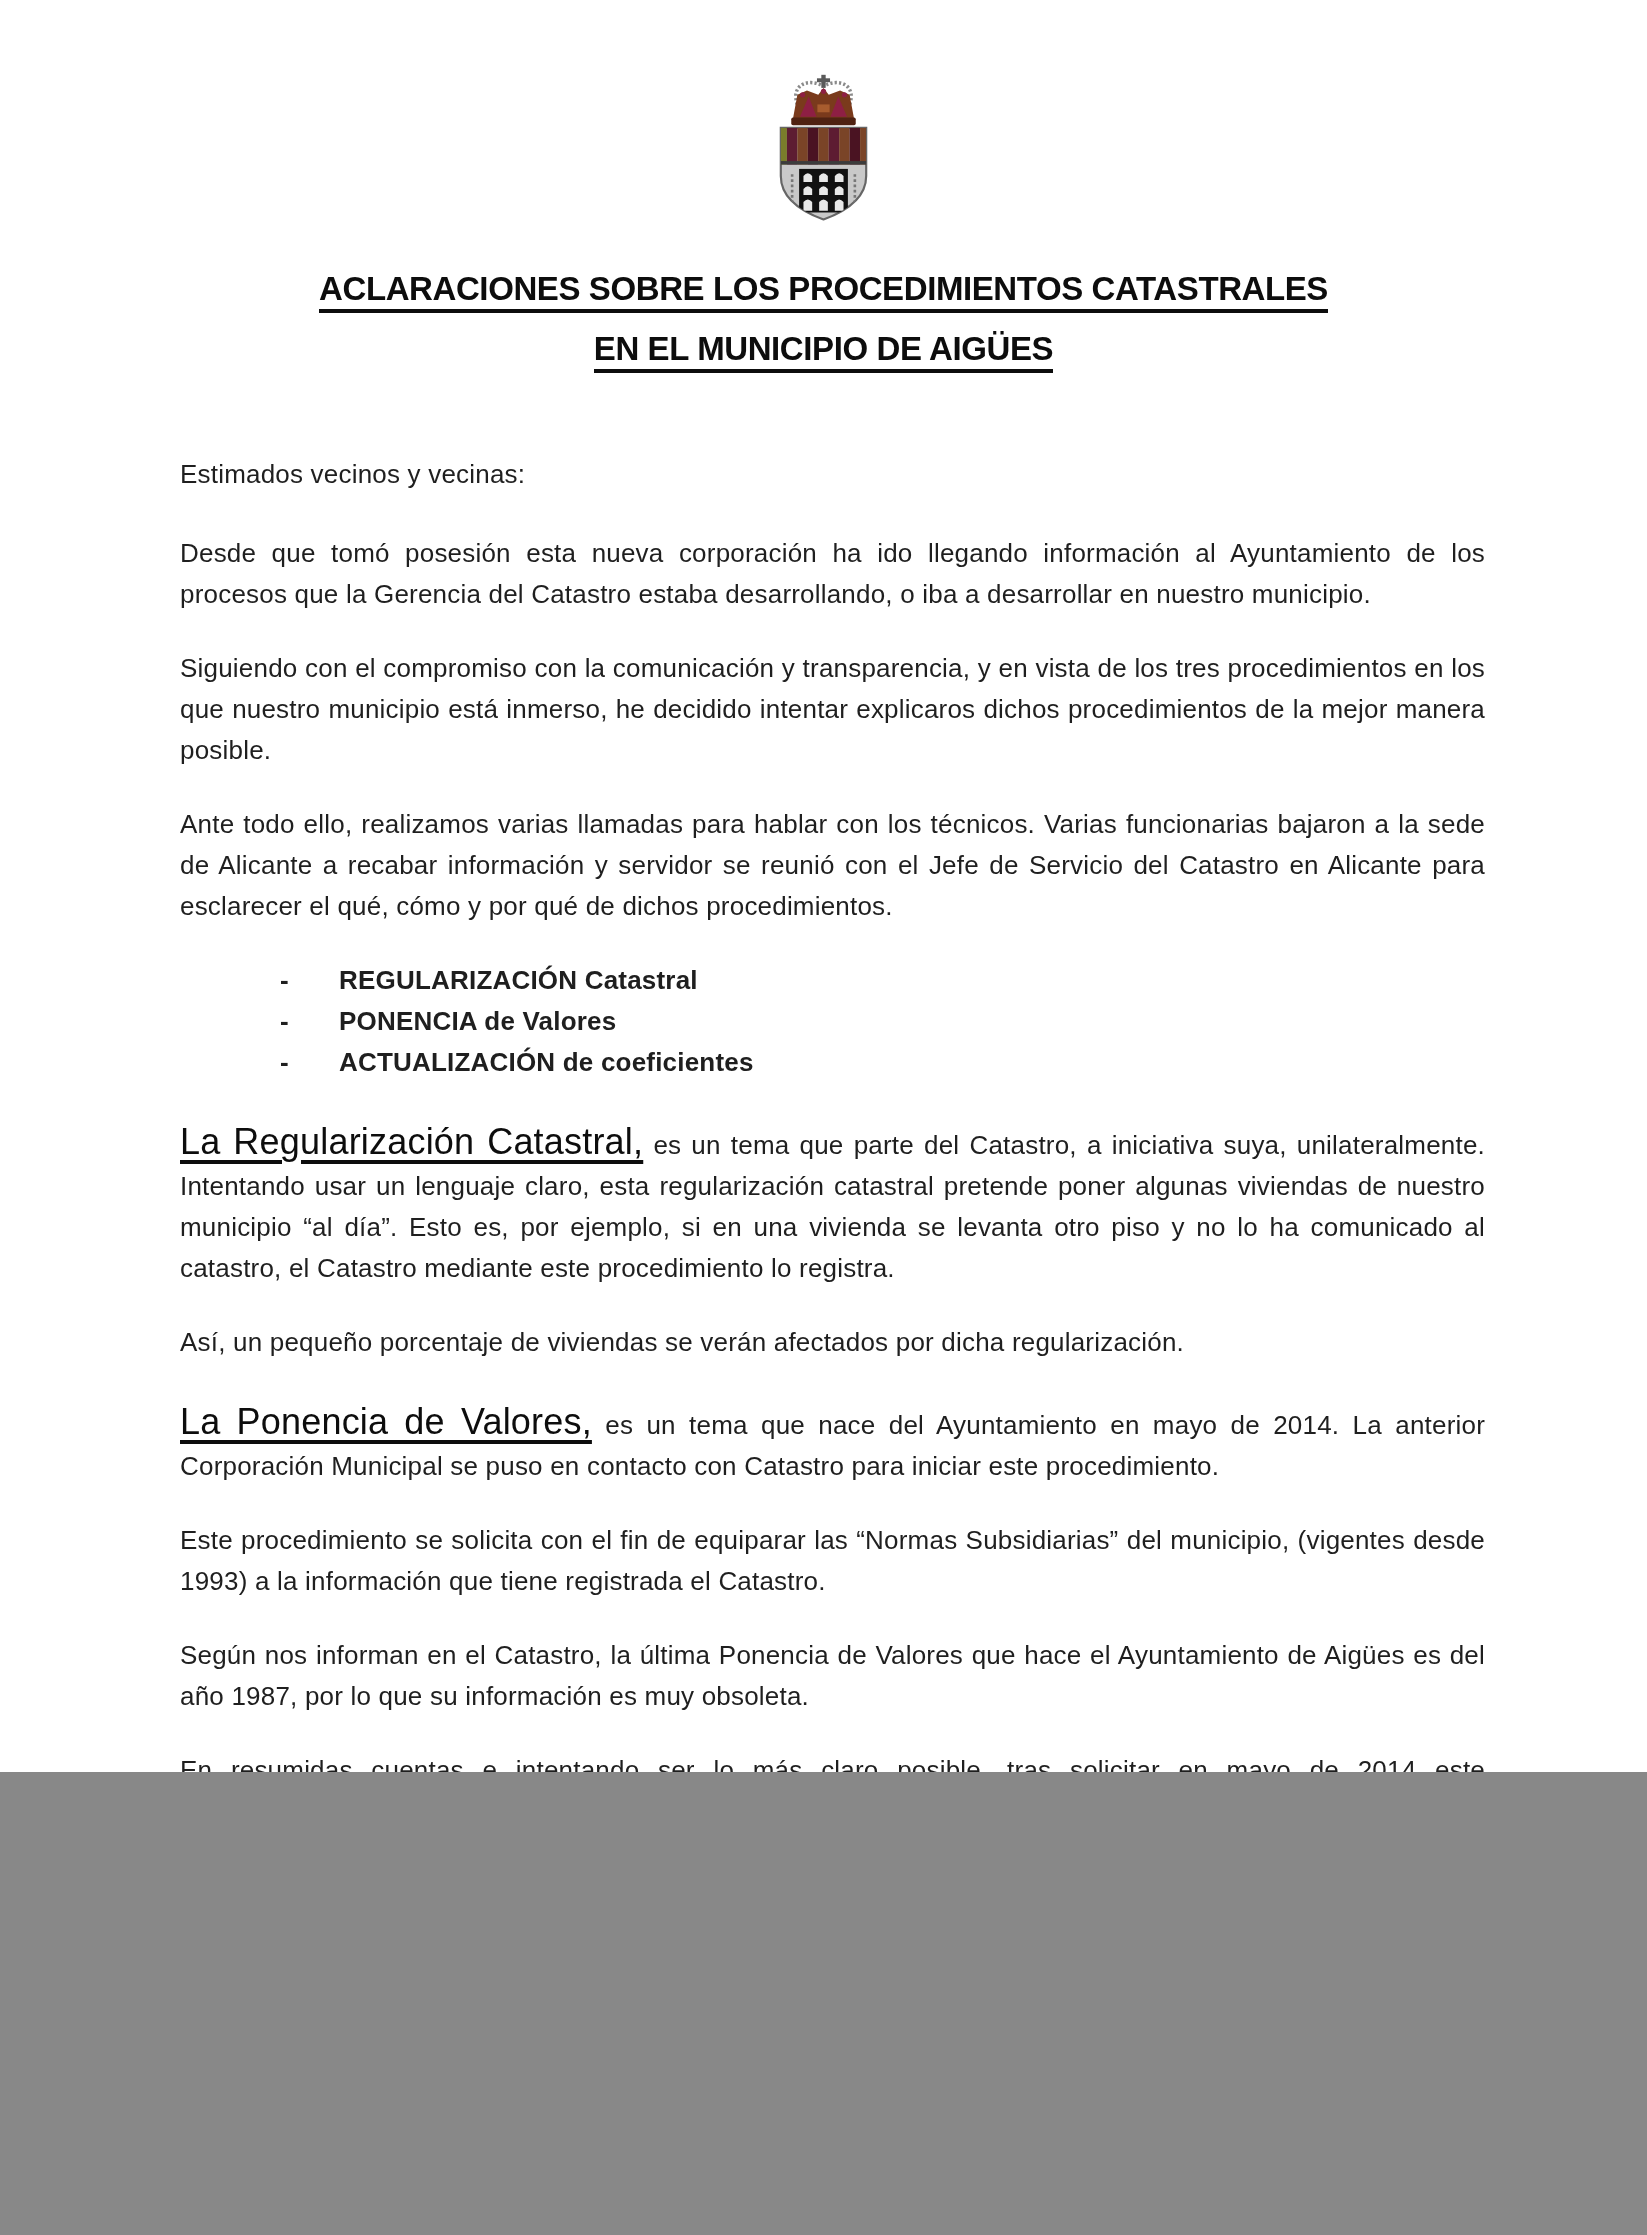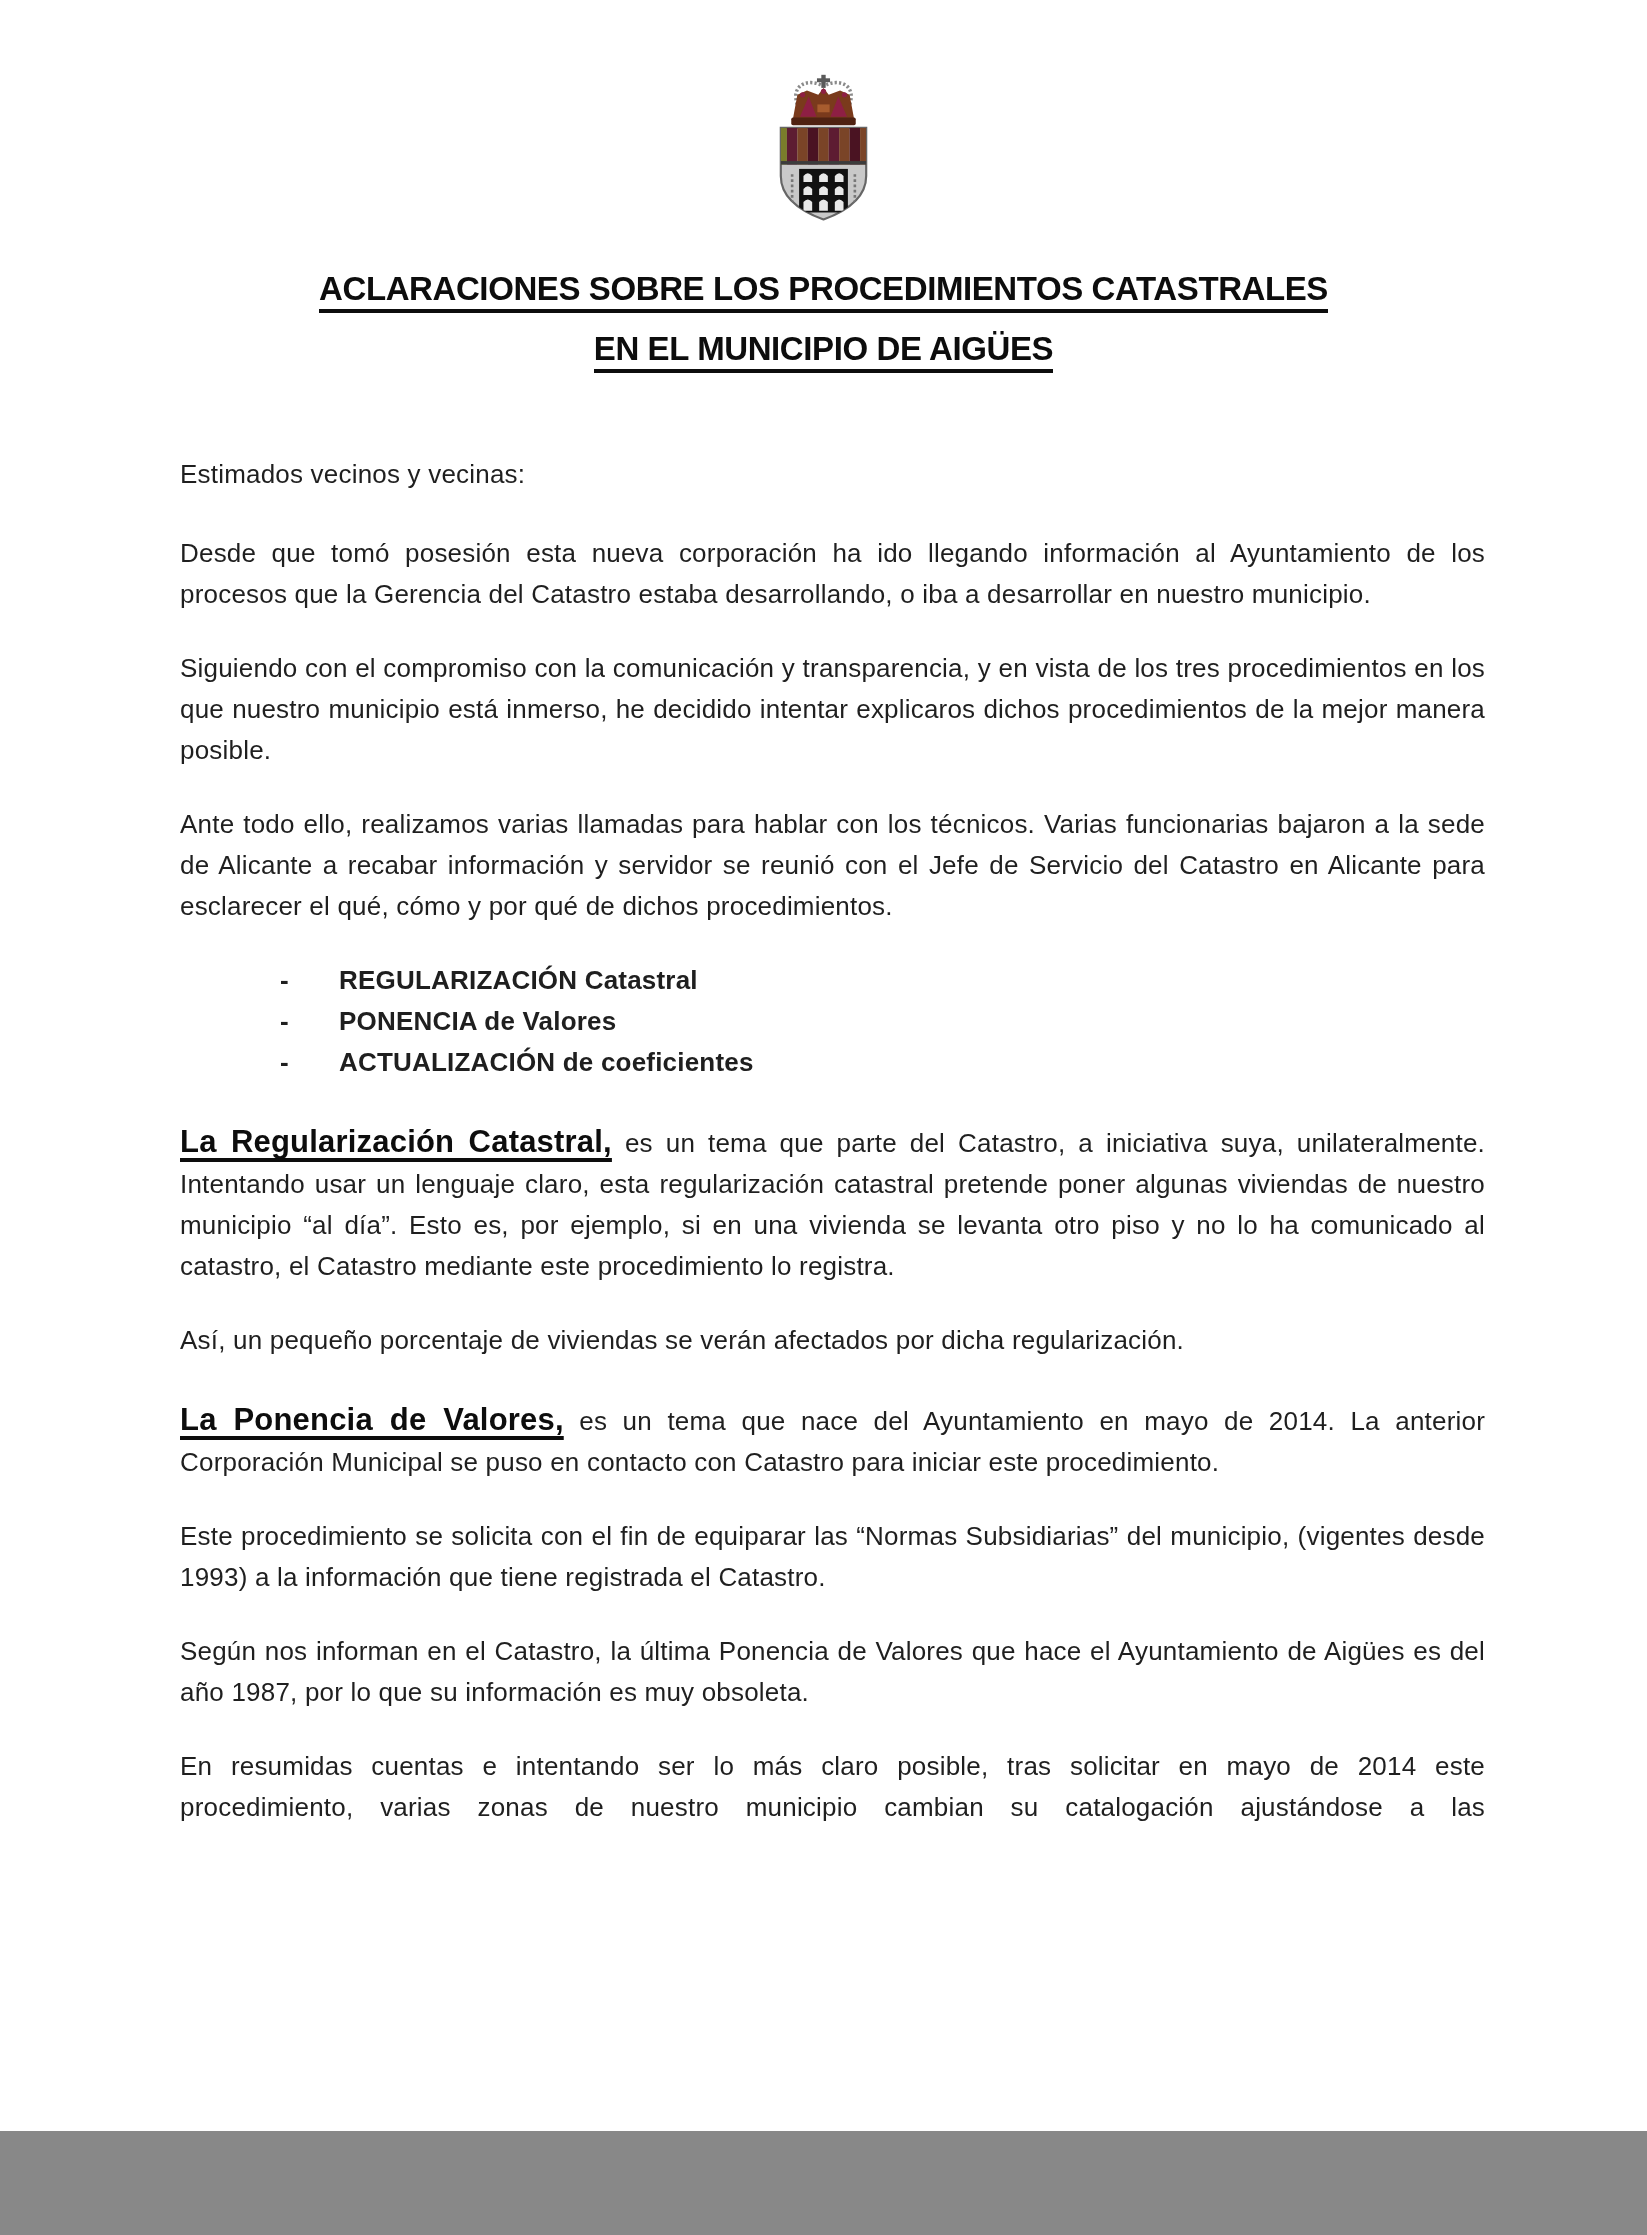--- a/index.html
+++ b/index.html
@@ -1,19 +1,19 @@
 <!DOCTYPE html>
 <html style="font-size:14px"><head>
 <meta charset="utf-8">
 <style>
   html, body { margin: 0; padding: 0; background: #888; }
   .page {
     position: relative;
     width: 1647px;
-    height: 2131px;
+    height: 1772px;
     margin: 0 auto;
     background: #ffffff;
     font-family: "Liberation Sans", sans-serif;
     color: #1f1f1f;
     overflow: hidden;
   }
   .crest-wrap {
     padding-top: 73px;
     display: flex;
     justify-content: center;
@@ -45,22 +45,22 @@
   .procedures { margin: 0 0 33px 0; }
   .list-row {
     display: flex;
     padding-left: 114px;
     font-weight: bold;
     line-height: 41px;
   }
   .list-row .dash { width: 59px; flex: 0 0 59px; }
   .section-lead { margin-top: 38px; }
   .section-heading {
-    font-weight: bold;
-    font-size: 31px;
+    font-weight: normal;
+    font-size: 36px;
     text-decoration: underline;
     text-decoration-thickness: 3.5px;
     text-underline-offset: 6.1px;
     text-decoration-color: #0d0d0d;
     color: #0d0d0d;
   }
   .force-justify { text-align-last: justify; }
 </style>
 </head>
 <body>

